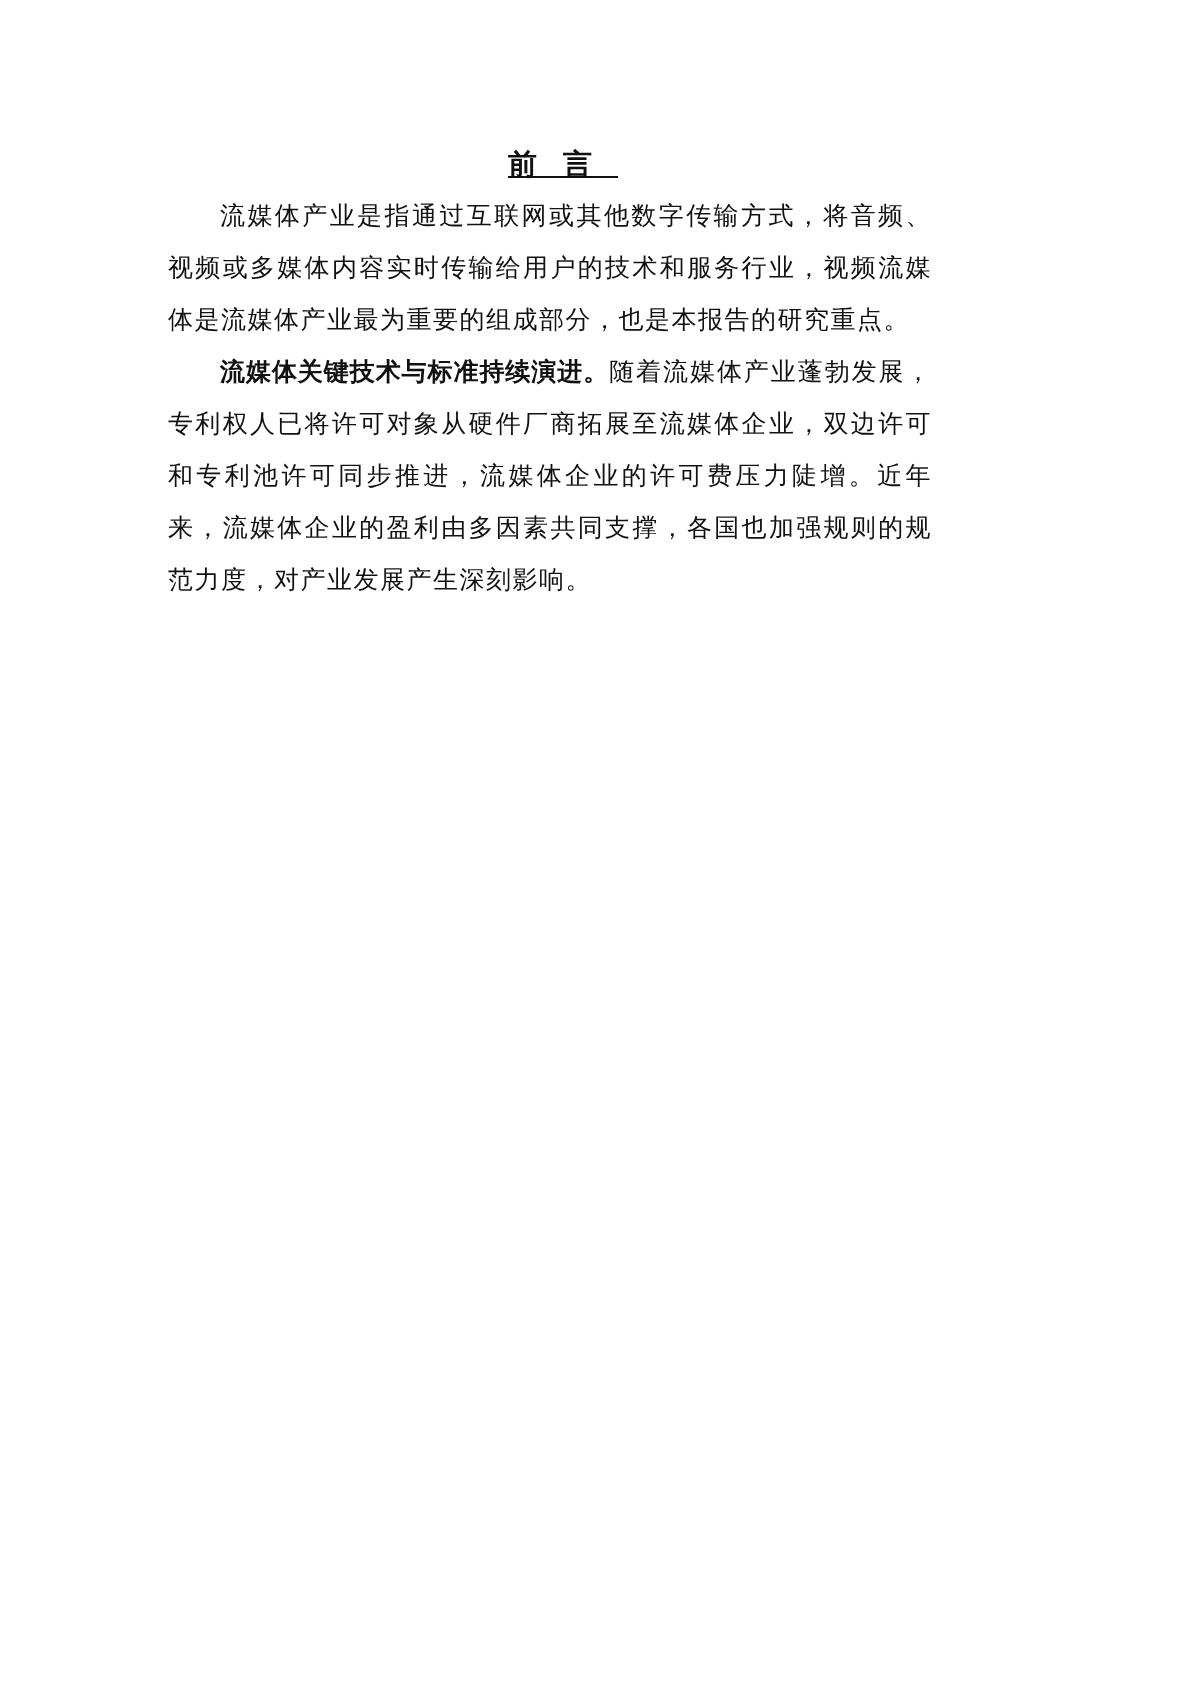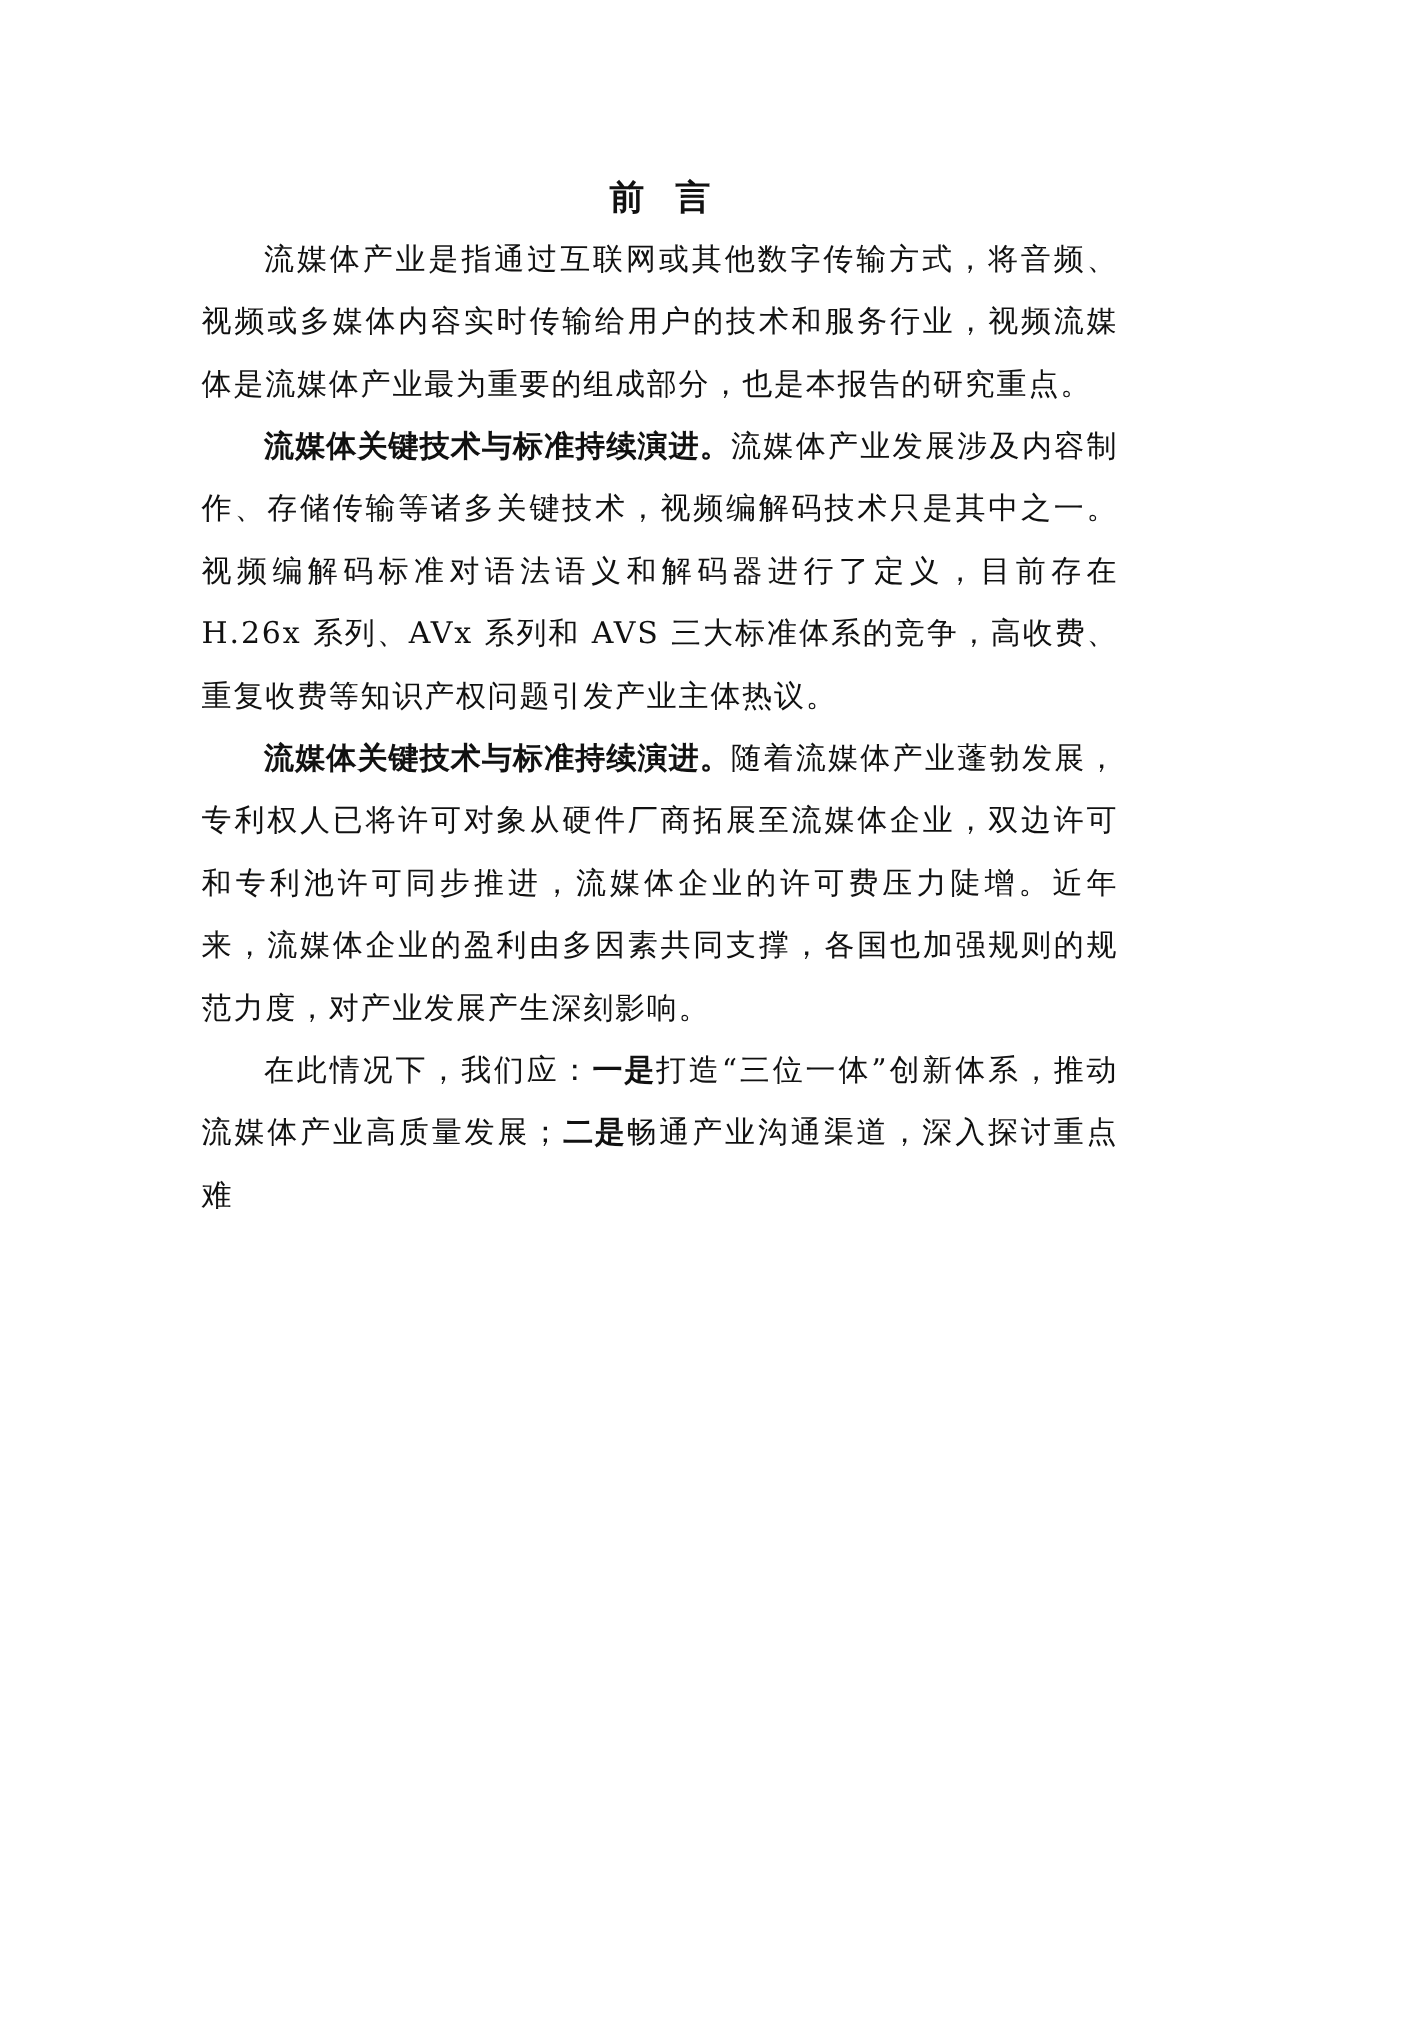--- a/index.html
+++ b/index.html
@@ -23,20 +23,21 @@
     }
     .title {
       text-align: center;
       font-family: "DejaVu Sans", "Liberation Sans", sans-serif;
       font-weight: bold;
       font-size: 29px;
       letter-spacing: 26px;
       height: 52px;
       line-height: 52px;
       margin: 0 0 0 26px;
+      text-decoration: underline;
     }
     .para {
       font-size: 25px;
       line-height: 52px;
       text-indent: 52px;
       text-align: justify;
       text-align-last: left;
       letter-spacing: 1.5px;
       margin: 0;
       padding: 0;
@@ -54,24 +55,18 @@
 <body>
 
 <div class="page">
   <h1 class="title">前言</h1>
 
   <p class="para">
     <span>流媒体产业是指通过互联网或其他数字传输方式，将音频、视频或多媒体内容实时传输给用户的技术和服务行业，视频流媒体是流媒体产业最为重要的组成部分，也是本报告的研究重点。</span>
   </p>
 
 
-  <p class="para">
-    <span class="bold">流媒体关键技术与标准持续演进。</span><span>流媒体产业发展涉及内容制作、存储传输等诸多关键技术，视频编解码技术只是其中之一。视频编解码标准对语法语义和解码器进行了定义，目前存在 H.26x 系列、AVx 系列和 AVS 三大标准体系的竞争，高收费、重复收费等知识产权问题引发产业主体热议。</span>
-  </p>
 
   <p class="para">
     <span class="bold">流媒体关键技术与标准持续演进。</span><span>随着流媒体产业蓬勃发展，专利权人已将许可对象从硬件厂商拓展至流媒体企业，双边许可和专利池许可同步推进，流媒体企业的许可费压力陡增。近年来，流媒体企业的盈利由多因素共同支撑，各国也加强规则的规范力度，对产业发展产生深刻影响。</span>
   </p>
 
-  <p class="para">
-    <span>在此情况下，我们应：</span><span class="bold">一是</span><span>打造“三位一体”创新体系，推动流媒体产业高质量发展；</span><span class="bold">二是</span><span>畅通产业沟通渠道，深入探讨重点难</span>
-  </p>
 </div>
 
 </body></html>

